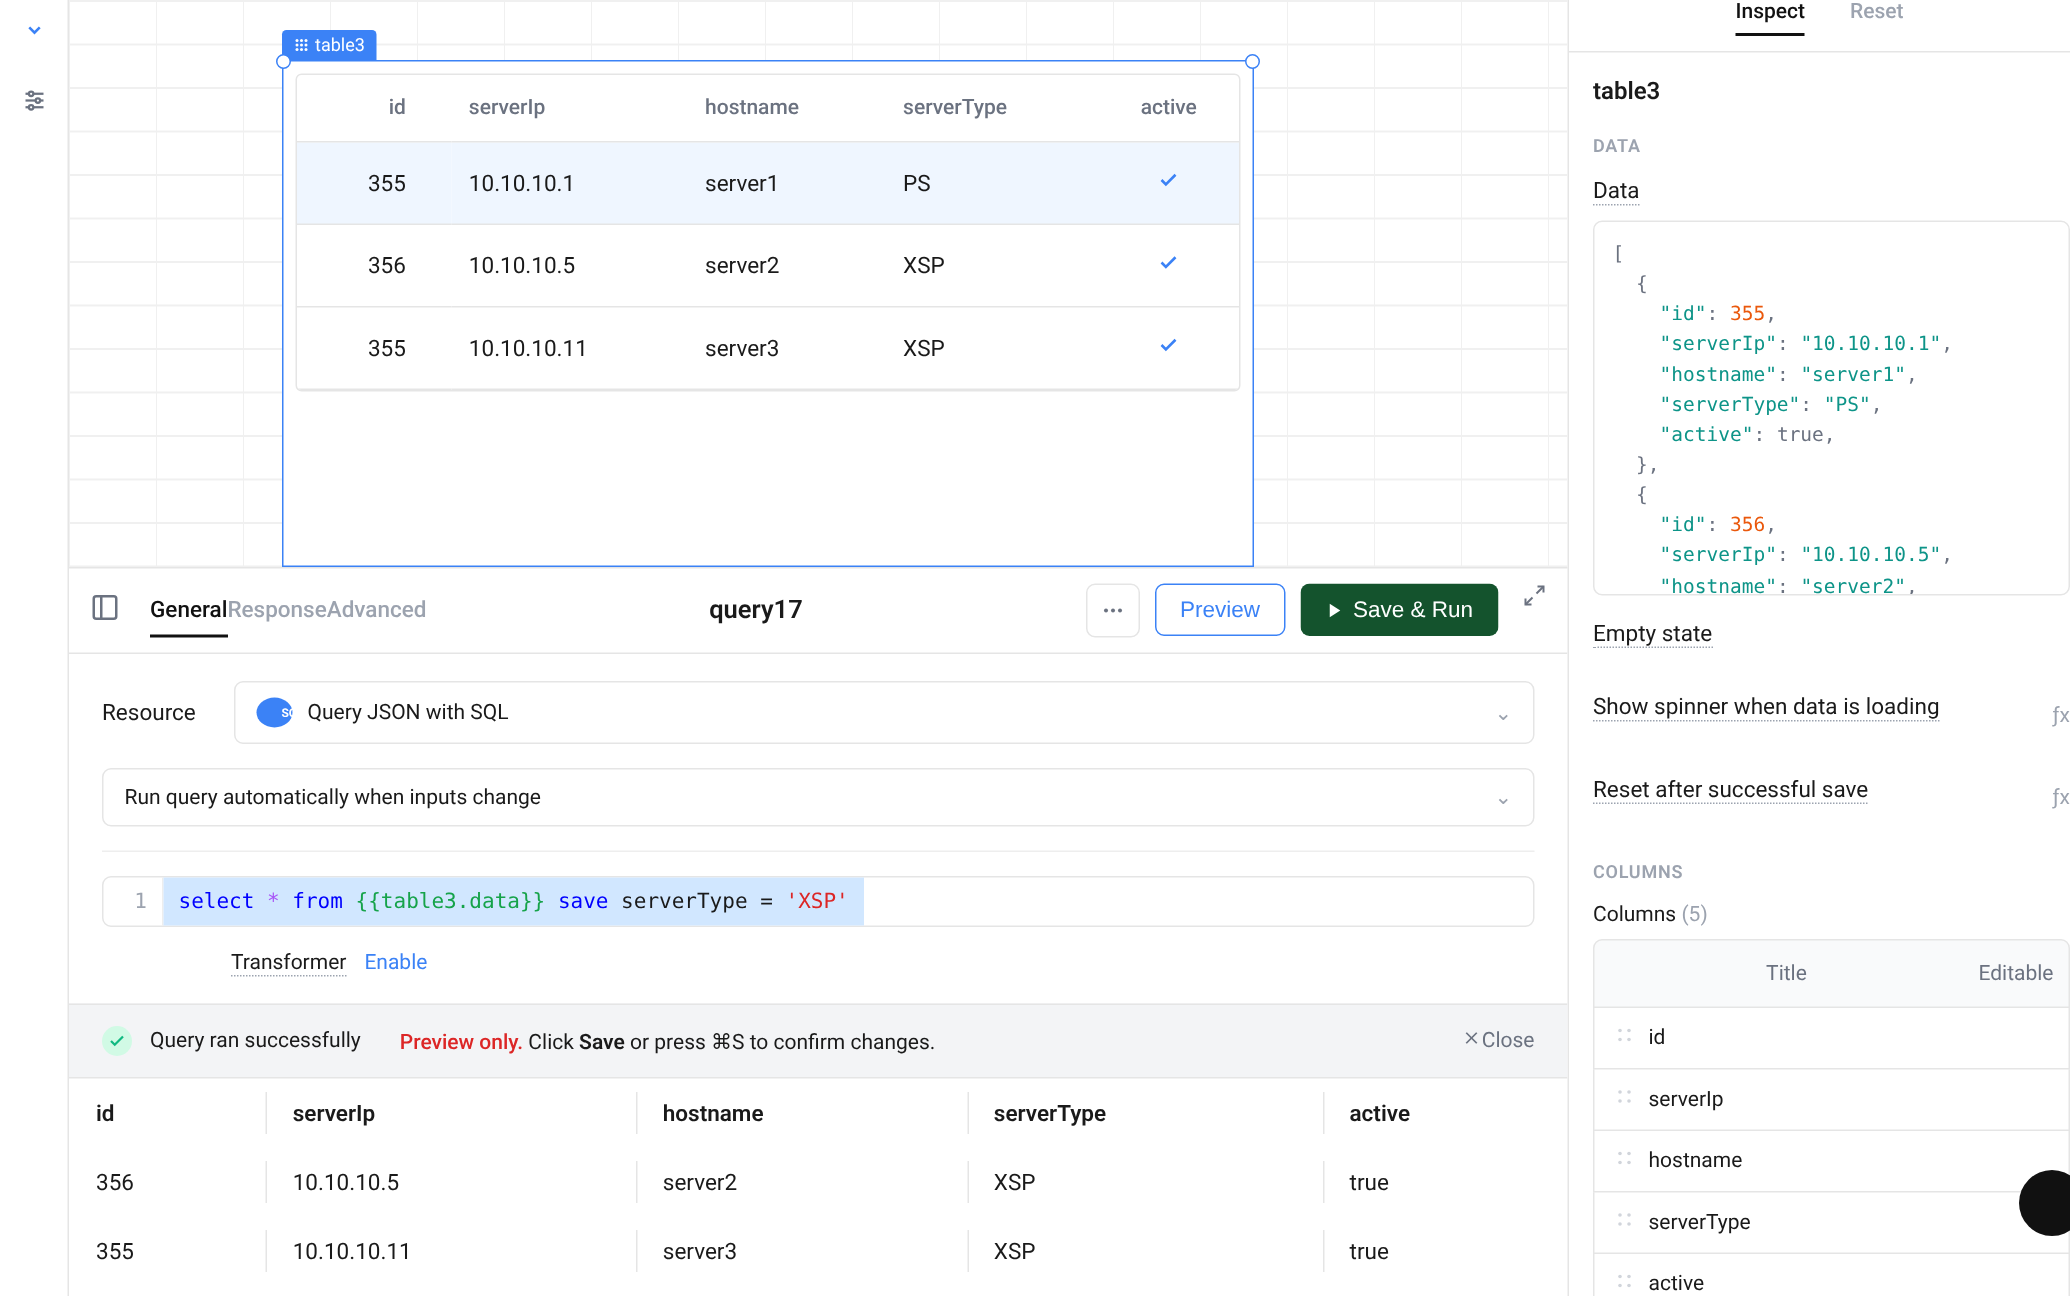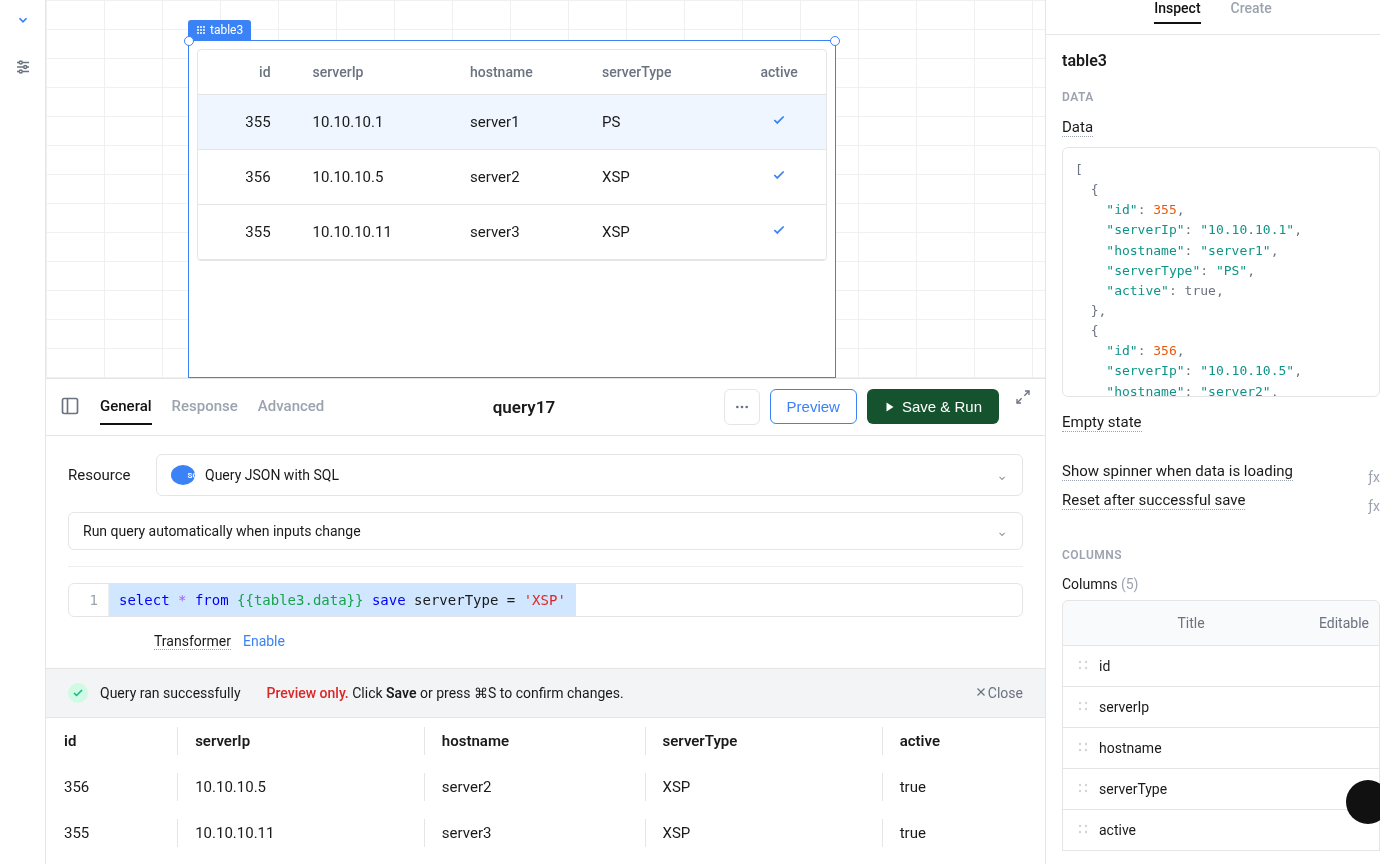--- a/index.html
+++ b/index.html
@@ -21,21 +21,21 @@
 .table-inner th { text-align: left; font-weight: 500; color: #6b7280; padding: 14px 12px; font-size: 14px; border-bottom: 1px solid #e5e5e5; }
 .table-inner td { padding: 18px 12px; border-bottom: 1px solid #e5e5e5; font-size: 15px; }
 .table-inner tr.sel td { background: #eff6ff; }
 .table-inner .check { color: #3b82f6; text-align: center; }
 .th-id, .td-id { text-align: right !important; padding-right: 30px !important; }
 .th-active, .td-active { text-align: center !important; }
 
 .editor { flex: 1; border-top: 1px solid #e5e5e5; display: flex; flex-direction: column; overflow: hidden; }
 .editor-header { display: flex; align-items: center; padding: 10px 14px; border-bottom: 1px solid #e5e5e5; gap: 20px; }
 .editor-header .panel-icon { color: #6b7280; cursor: pointer; }
-.tabs { display: flex; gap: 20px; }
+.tabs { display: flex; }
 .tab { padding: 8px 0; color: #9ca3af; cursor: pointer; font-weight: 500; font-size: 15px; }
 .tab.active { color: #111; border-bottom: 2px solid #111; }
 .query-name { flex: 1; text-align: center; font-weight: 600; font-size: 17px; }
 .actions { display: flex; gap: 10px; align-items: flex-start; }
 .btn { padding: 8px 16px; border-radius: 6px; font-size: 15px; font-weight: 500; cursor: pointer; border: 1px solid transparent; display: flex; align-items: center; gap: 6px; }
 .btn-icon { width: 36px; height: 36px; border: 1px solid #e5e5e5; border-radius: 6px; display: flex; align-items: center; justify-content: center; color: #6b7280; cursor: pointer; }
 .btn-preview { border: 1px solid #3b82f6; color: #3b82f6; background: #fff; }
 .btn-primary { background: #14532d; color: #fff; }
 .expand-icon { color: #6b7280; cursor: pointer; margin-left: 6px; }
 
@@ -76,21 +76,21 @@
 .insp-title { font-weight: 600; font-size: 16px; margin-bottom: 20px; }
 .section-label { color: #9ca3af; font-size: 12px; font-weight: 600; letter-spacing: 0.5px; margin-bottom: 14px; }
 .field-label { font-size: 15px; border-bottom: 1px dotted #9ca3af; display: inline-block; margin-bottom: 10px; }
 .json-view { border: 1px solid #e5e5e5; border-radius: 6px; padding: 12px; font-family: ui-monospace, Menlo, monospace; font-size: 13px; line-height: 1.55; white-space: pre; overflow: hidden; height: 250px; margin-bottom: 16px; }
 .json-view .jk { color: #0d9488; }
 .json-view .jn { color: #ea580c; }
 .json-view .js { color: #0d9488; }
 .json-view .jp { color: #6b7280; }
 .empty-row { display: flex; align-items: center; gap: 18px; margin-bottom: 20px; }
 .empty-input { border: 1px solid #e5e5e5; border-radius: 6px; padding: 8px 12px; font-family: ui-monospace, monospace; color: #6b7280; flex: 1; font-size: 13px; }
-.opt-row { display: flex; align-items: center; gap: 14px; margin-bottom: 0; }
+.opt-row { display: flex; align-items: center; gap: 14px; margin-bottom: 26px; }
 .opt-row .fx { margin-left: auto; color: #9ca3af; }
 .cols-header { display: flex; padding: 14px 0; margin-top: 8px; border: 1px solid #e5e5e5; border-radius: 6px 6px 0 0; background: #f9fafb; }
 .cols-header span:first-child { flex: 1; text-align: center; color: #6b7280; }
 .cols-header span:last-child { padding-right: 10px; color: #6b7280; }
 .col-item { display: flex; align-items: center; gap: 10px; padding: 12px 14px; border: 1px solid #e5e5e5; border-top: none; }
 .col-item .grip { color: #d1d5db; }
 .cols-count { color: #9ca3af; }
 .cols-title { margin-bottom: 6px; }
 .fab { position: absolute; right: -10px; bottom: 40px; width: 44px; height: 44px; background: #111; border-radius: 50%; }
 </style>
@@ -296,21 +296,21 @@
               </tr>
             </tbody>
         </table>
       </div>
     </div>
   </div>
 
   <div class="inspector">
     <div class="insp-tabs">
       <div class="insp-tab active">Inspect</div>
-      <div class="insp-tab">Create</div>
+      <div class="insp-tab">Reset</div>
     </div>
     <div class="insp-body">
       <div class="insp-title">table3</div>
       <div class="section-label">DATA</div>
       <div class="field-label">Data</div>
       <div class="json-view" id="json-view"><span class="jp">[</span>
   <span class="jp">{</span>
     <span class="jk">"id"</span><span class="jp">: </span><span class="jn">355</span><span class="jp">,</span>
     <span class="jk">"serverIp"</span><span class="jp">: </span><span class="js">"10.10.10.1"</span><span class="jp">,</span>
     <span class="jk">"hostname"</span><span class="jp">: </span><span class="js">"server1"</span><span class="jp">,</span>

